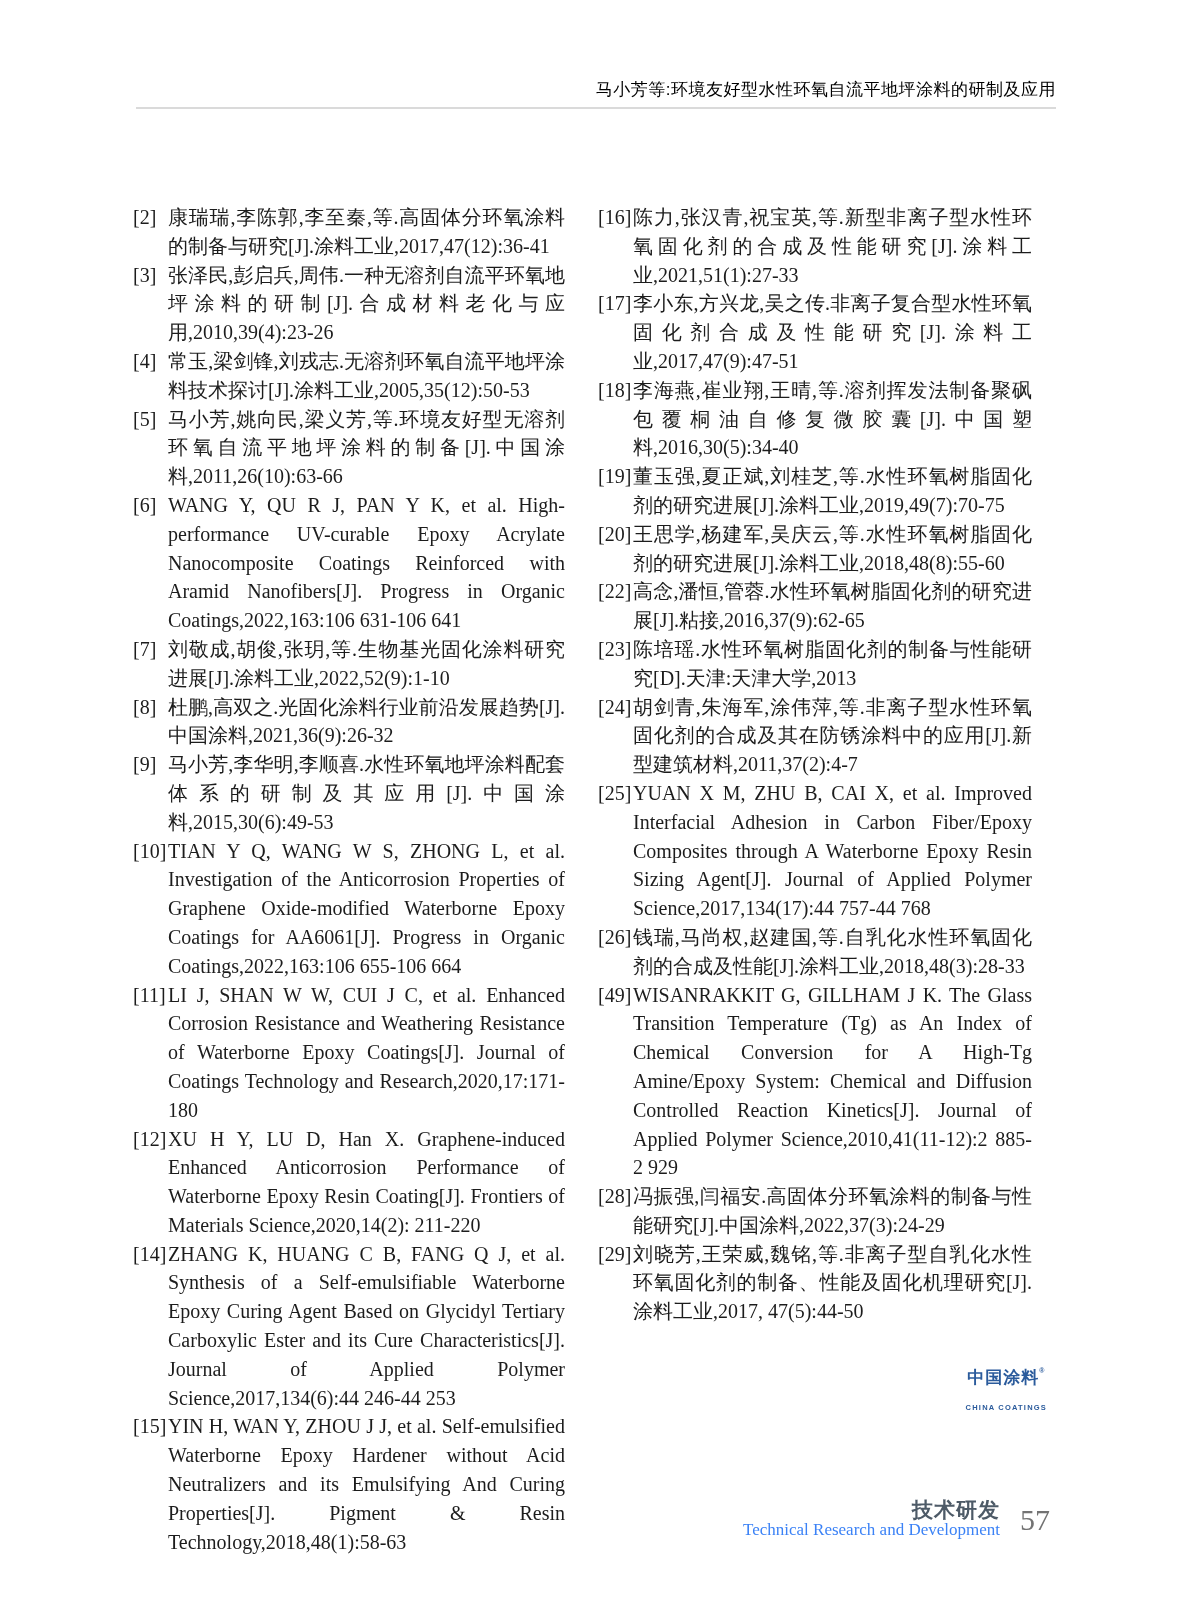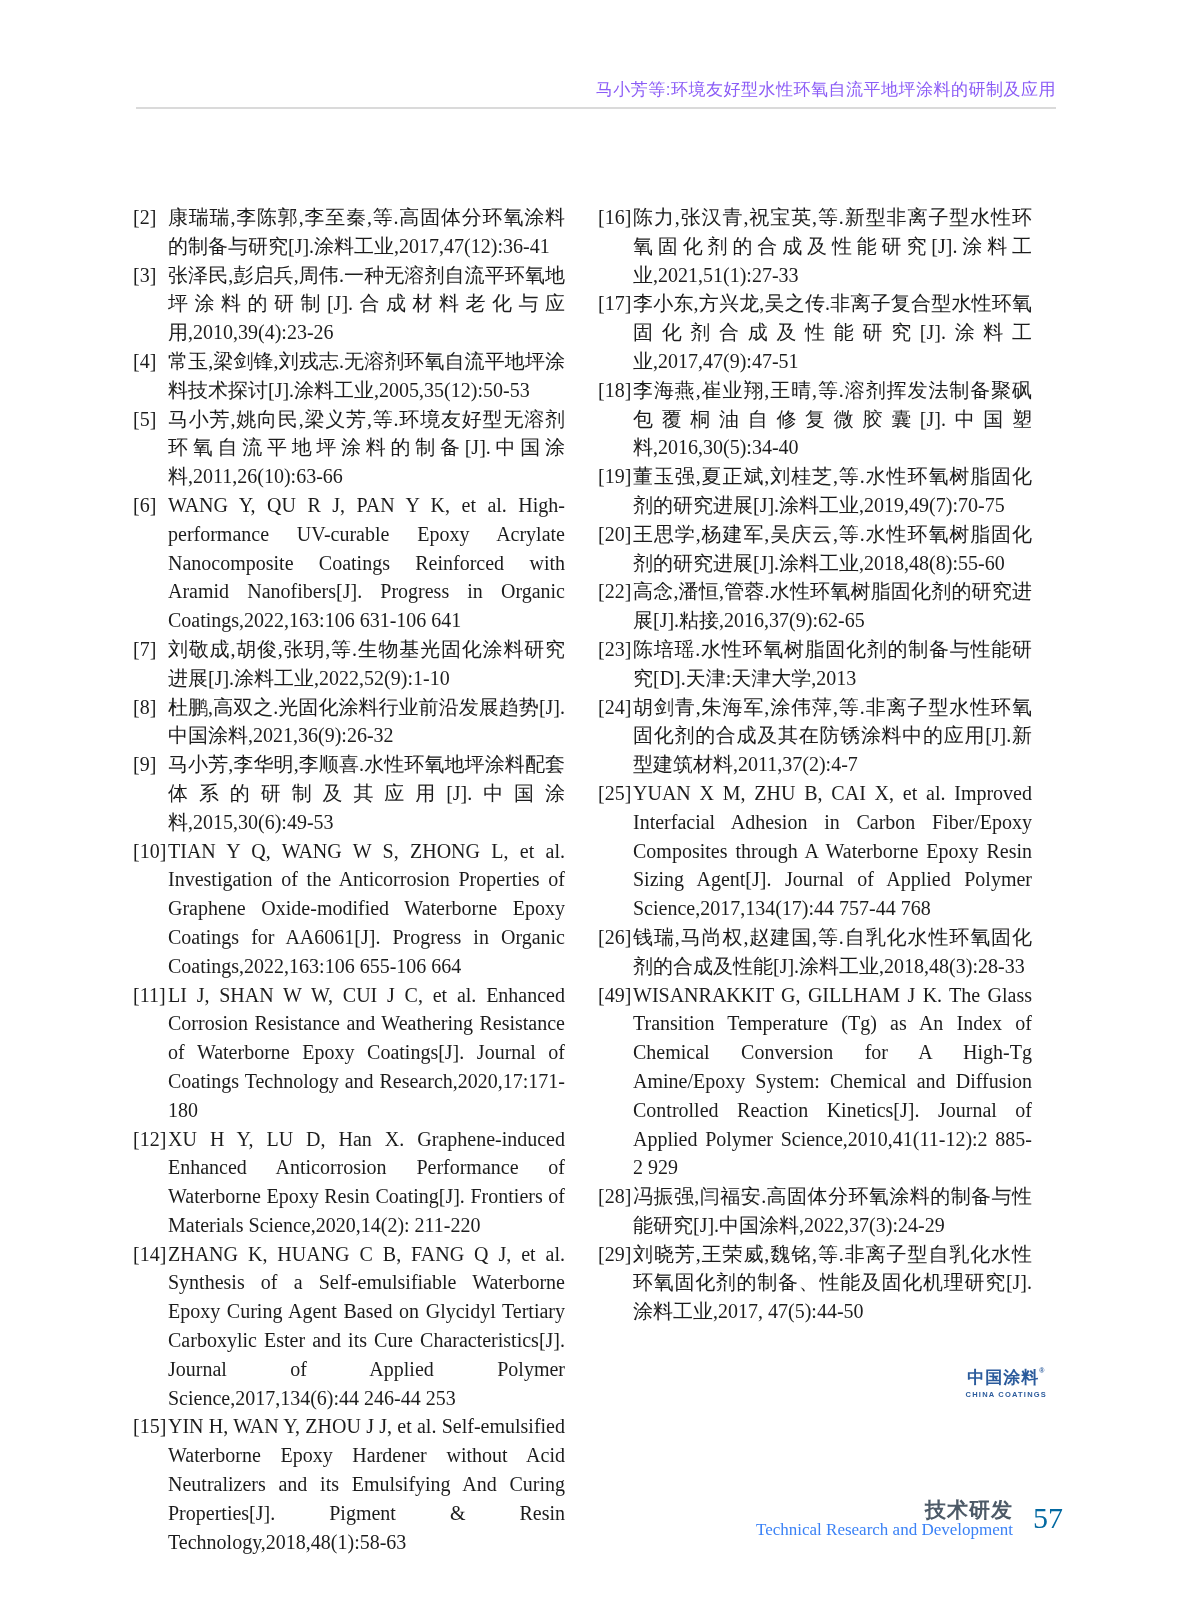--- a/index.html
+++ b/index.html
@@ -10,21 +10,21 @@
     font-family:"Liberation Serif","DejaVu Serif",serif;
     color:#1c1c1c;
     overflow:hidden;
   }
   
   .running-header{
     position:absolute;top:78px;left:136px;right:131px;
     text-align:right;
     font-family:"Liberation Sans","DejaVu Sans",sans-serif;
     font-size:17px;letter-spacing:.5px;
-    color:#8b5cf6;
+    color:#000000;
   }
   .header-rule{
     position:absolute;top:107px;left:136px;right:131px;
     height:2px;background:#dadada;
   }
   
   .columns{
     position:absolute;top:203px;left:133px;width:901px;
     display:flex;
   }
@@ -49,26 +49,26 @@
     text-align:center;
   }
   .logo-cn{
     font-family:"Liberation Sans","DejaVu Sans",sans-serif;
     font-weight:bold;font-size:17px;letter-spacing:1px;
   }
   .logo-mark{font-size:7px;vertical-align:top;line-height:10px;}
   .logo-en{
     font-family:"Liberation Sans","DejaVu Sans",sans-serif;
     font-weight:bold;font-size:7.5px;letter-spacing:1.2px;
-    margin-top:1px;
+    margin-top:14px;
   }
   
   .footer{
-    position:absolute;top:1498px;right:124px;
-    display:flex;align-items:center;
+    position:absolute;top:1498px;right:137px;
+    display:flex;align-items:flex-end;
   }
   .footer-labels{
     display:flex;flex-direction:column;align-items:flex-end;
     justify-content:center;
     padding-right:8px;
   }
   .footer-cn{
     font-family:"Liberation Sans","DejaVu Sans",sans-serif;
     font-weight:bold;font-size:21px;line-height:24px;
     color:#4d5a67;letter-spacing:1px;
@@ -235,14 +235,14 @@
   <div class="logo-cn"><span>中国涂料</span><span class="logo-mark">®</span></div>
   <div class="logo-en">CHINA COATINGS</div>
 </div>
 
 <div class="footer">
   <div class="footer-labels">
     <div class="footer-cn">技术研发</div>
     <div class="footer-en">Technical Research and Development</div>
   </div>
   <div class="footer-bar" style="background: rgb(53, 96, 143);"></div>
-  <div class="footer-page" style="color: #0369a1;">57</div>
+  <div class="footer-page" style="color: #737373;">57</div>
 </div>
 
 </body></html>

